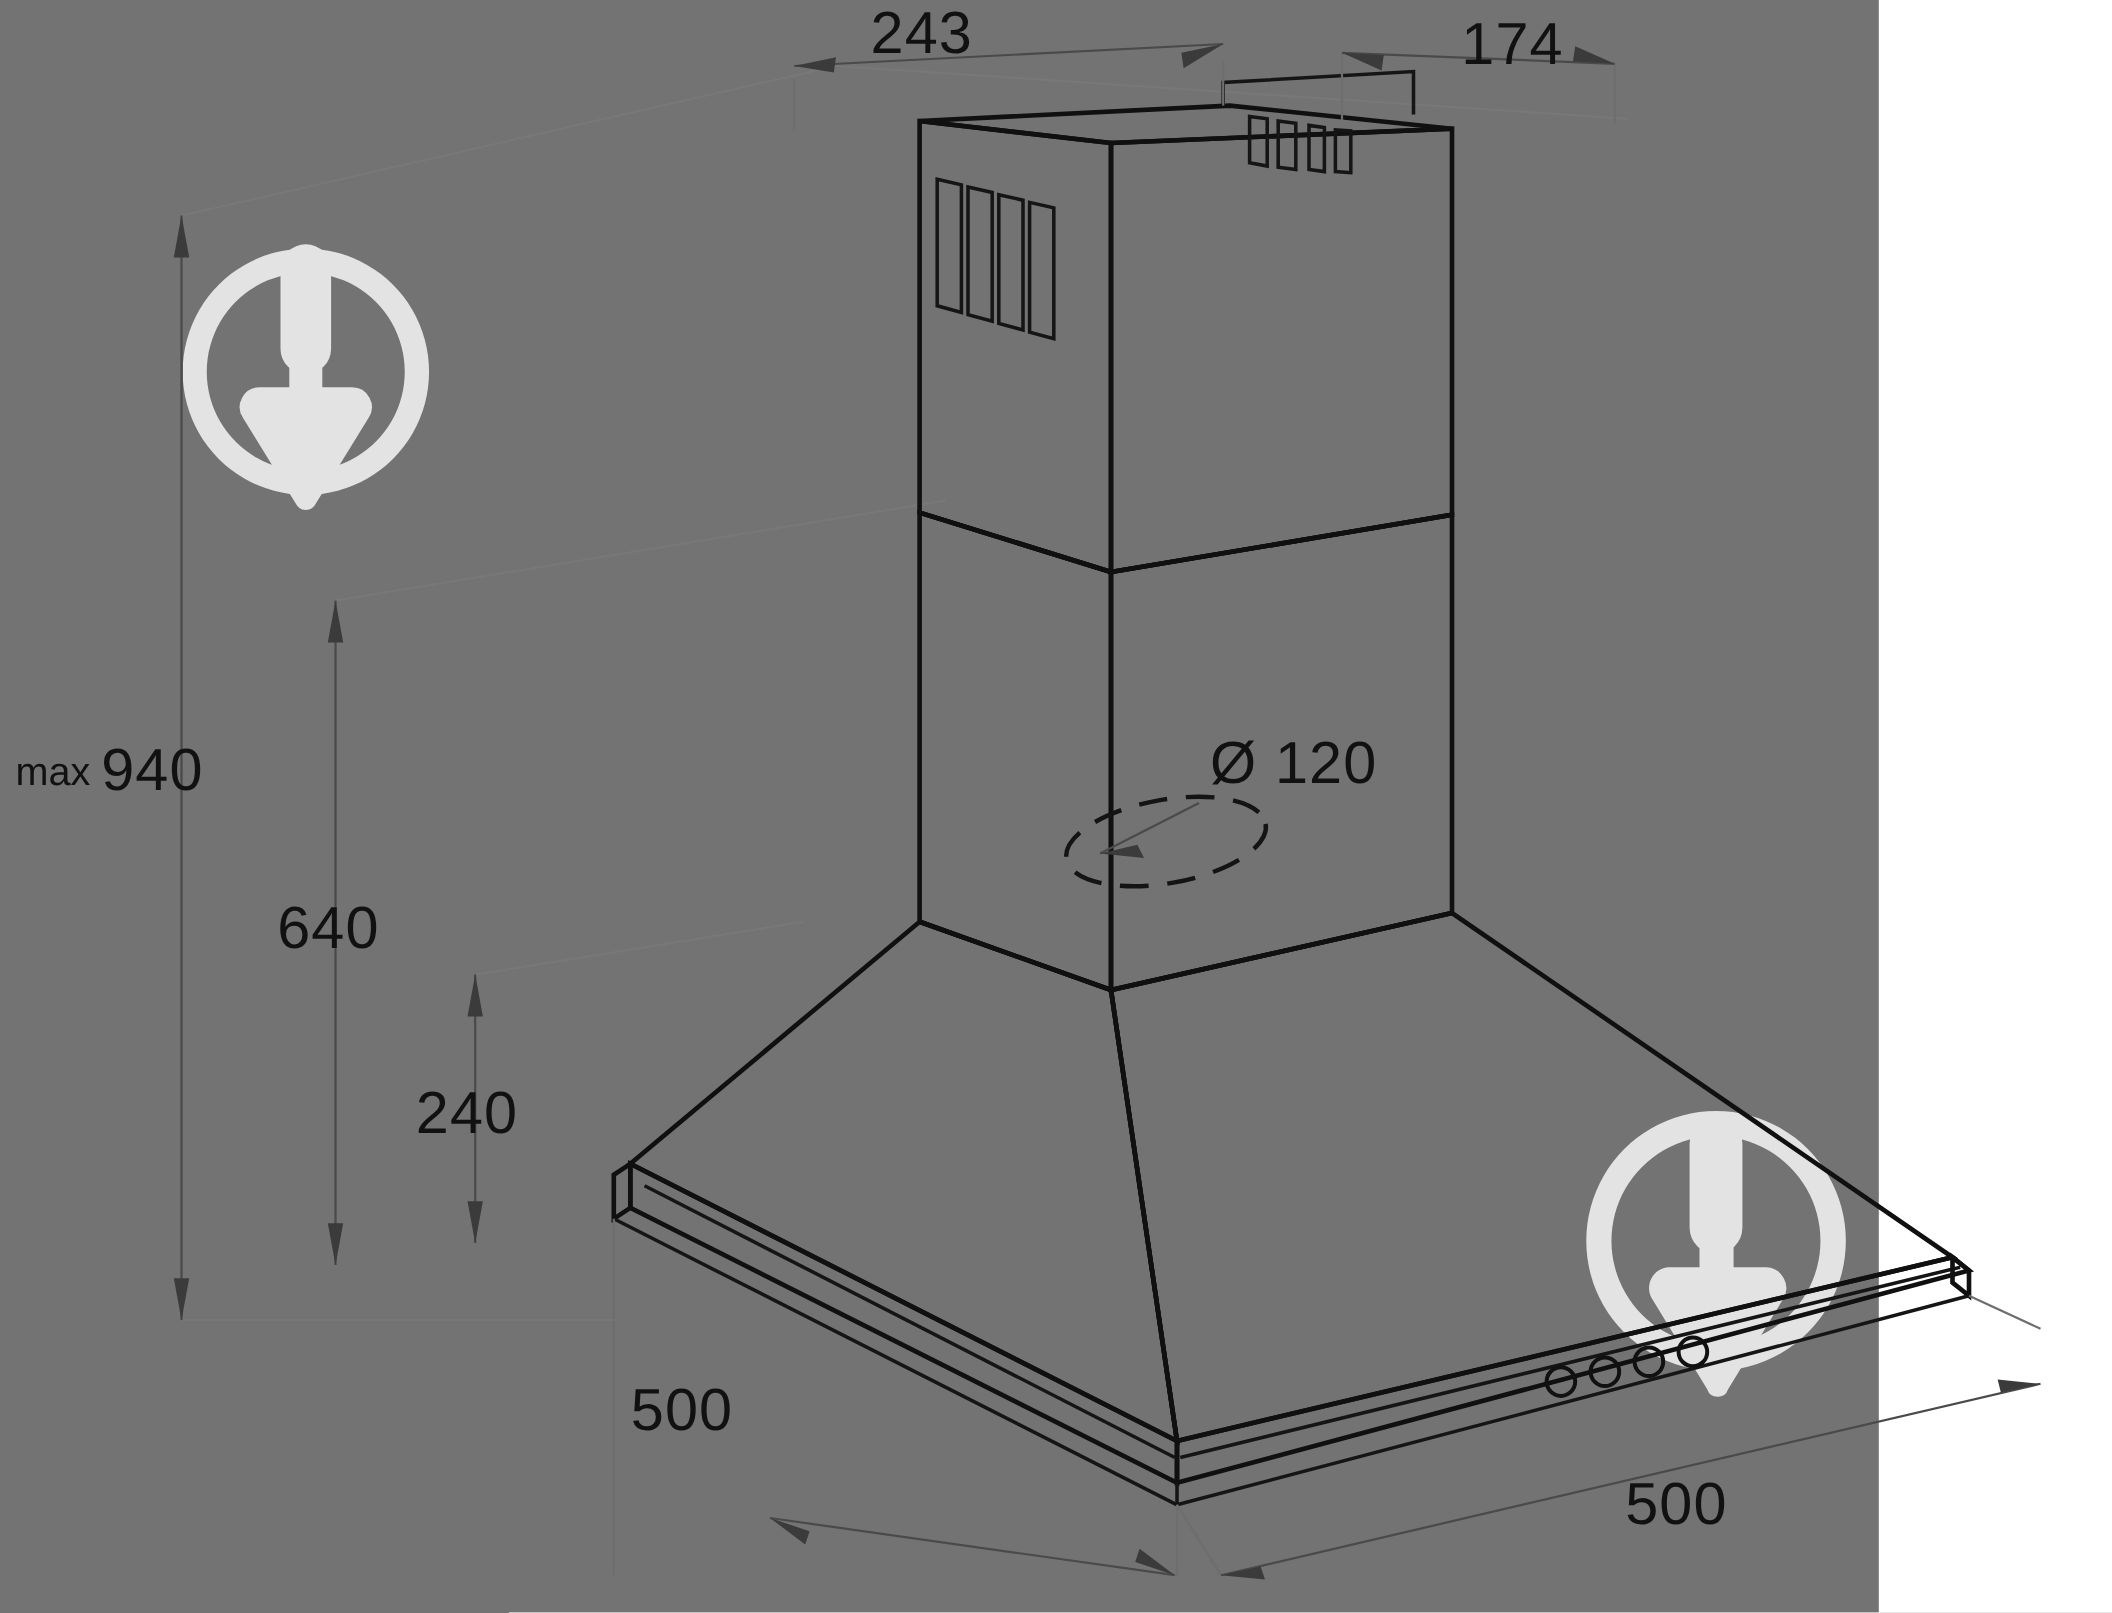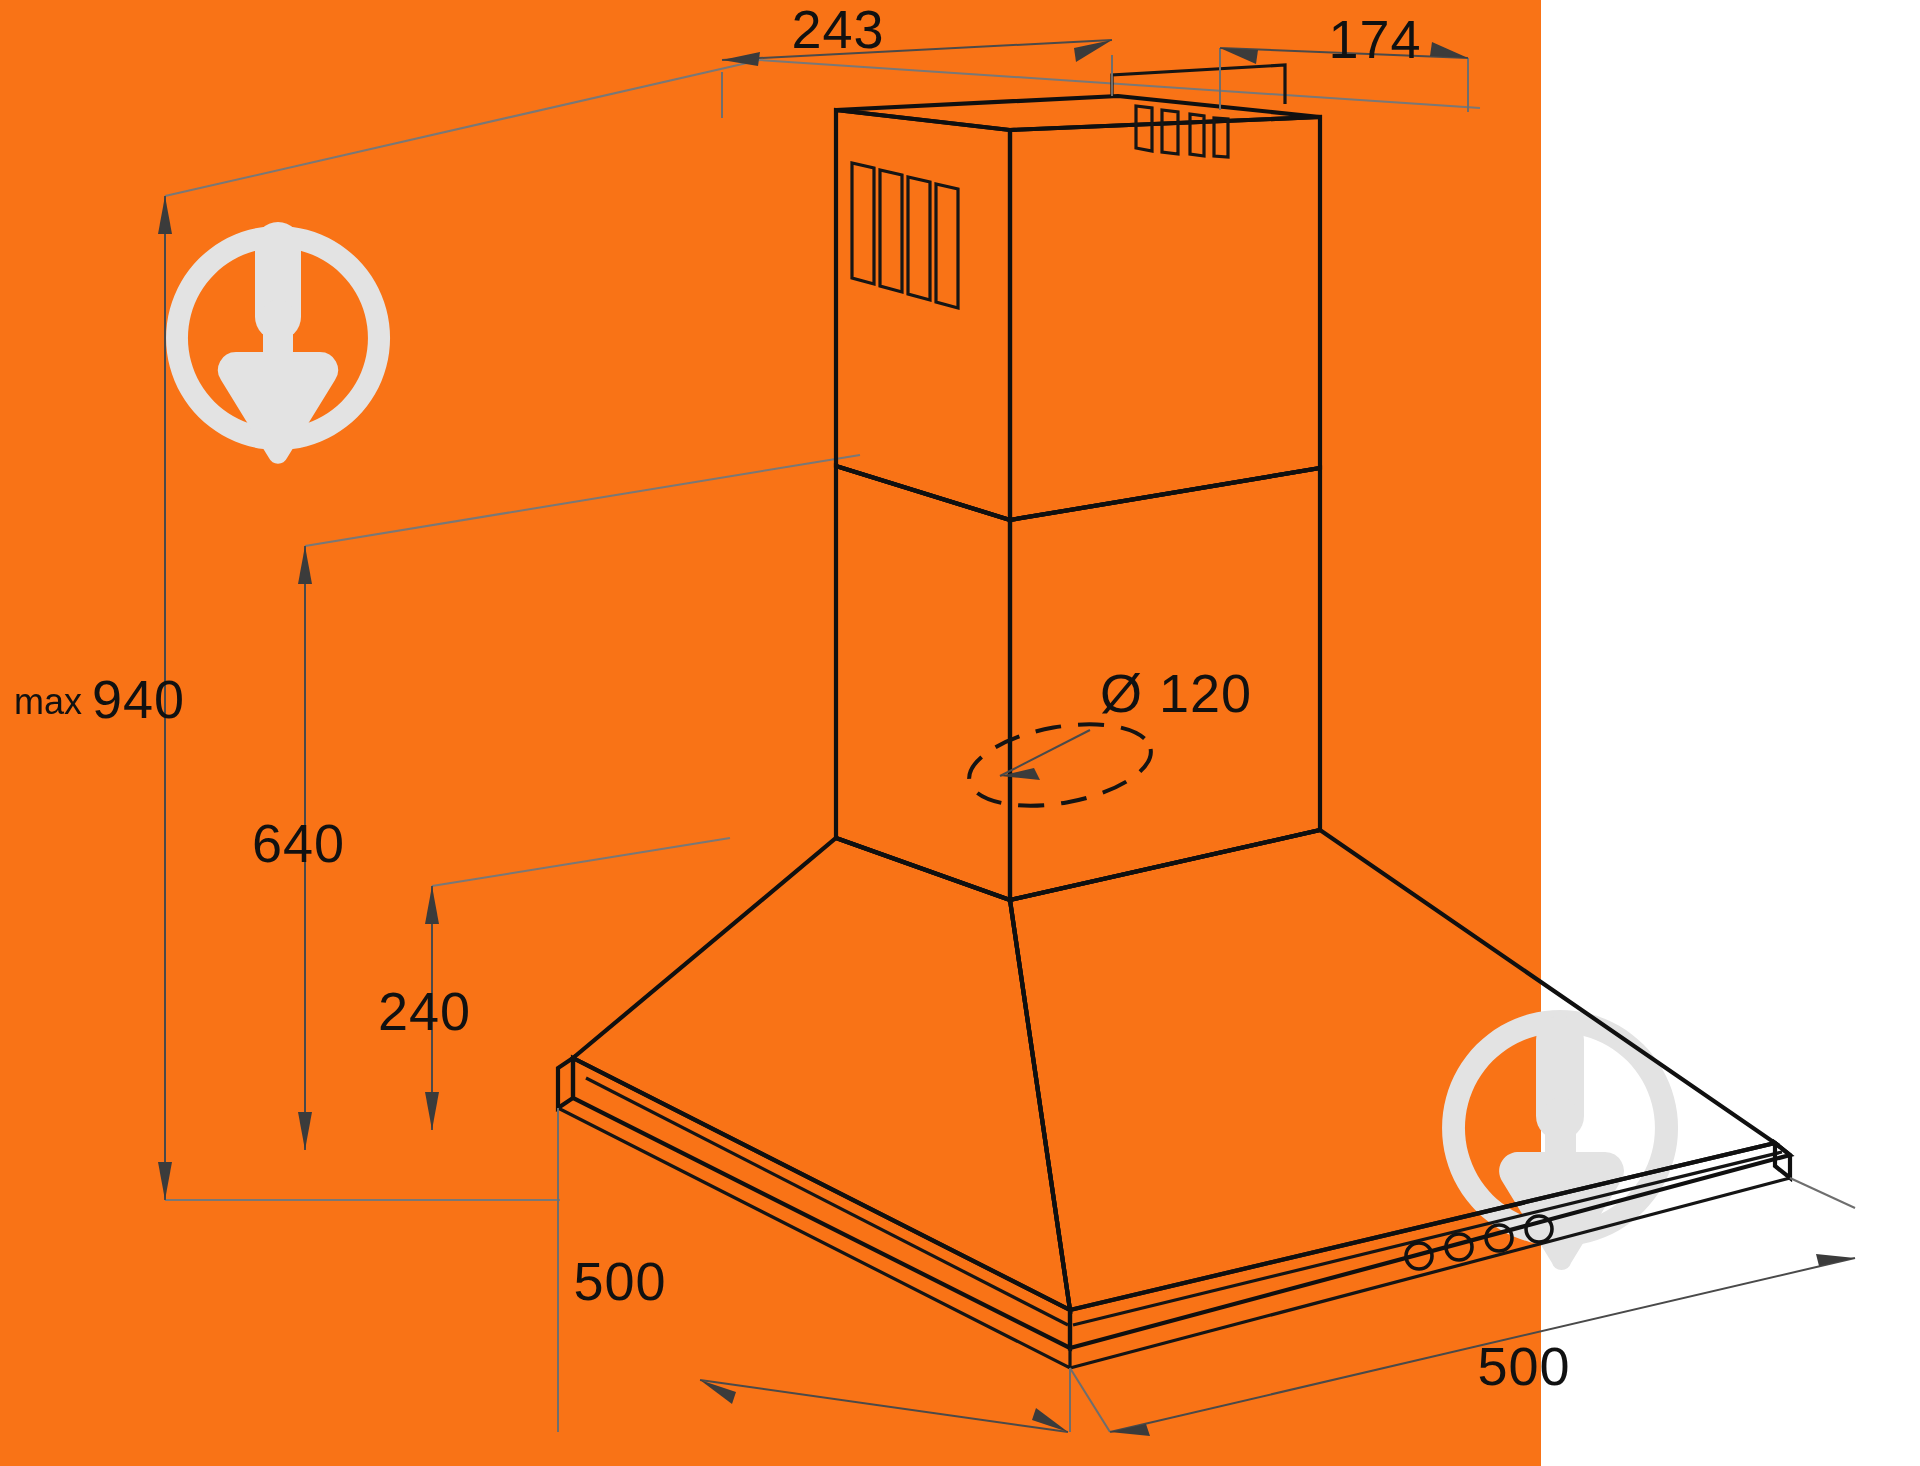--- a/index.html
+++ b/index.html
@@ -8,23 +8,23 @@
     background: #ffffff;
   }
   body {
     width: 1920px;
     height: 1466px;
     font-family: "Liberation Sans", sans-serif;
     overflow: hidden;
   }
   #drawing-root {
     position: relative;
-    width: 1541px;
+    width: 1708px;
     height: 1466px;
-    background: #f97316;
+    background: #737373;
   }
   svg#technical-drawing {
     display: block;
     width: 1920px;
     height: 1466px;
   }
   .dim-text {
     font-family: "Liberation Sans", sans-serif;
     font-size: 54px;
     fill: #111111;

